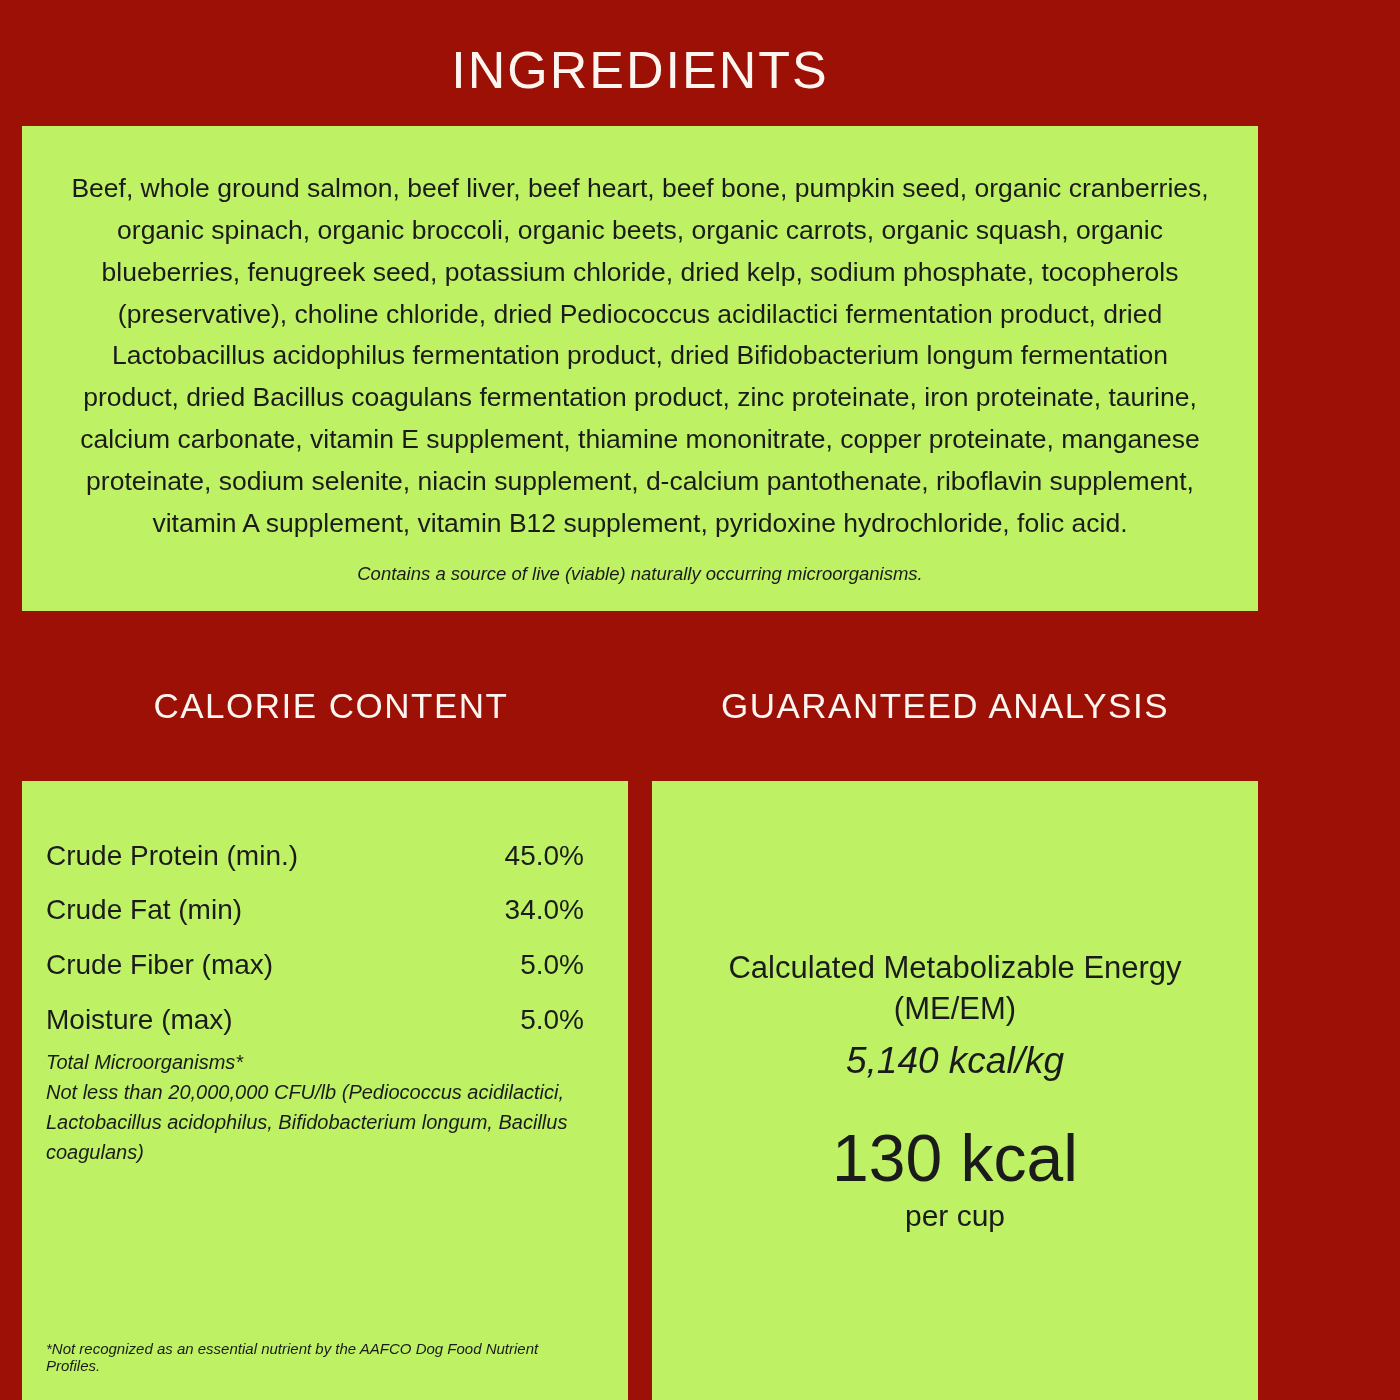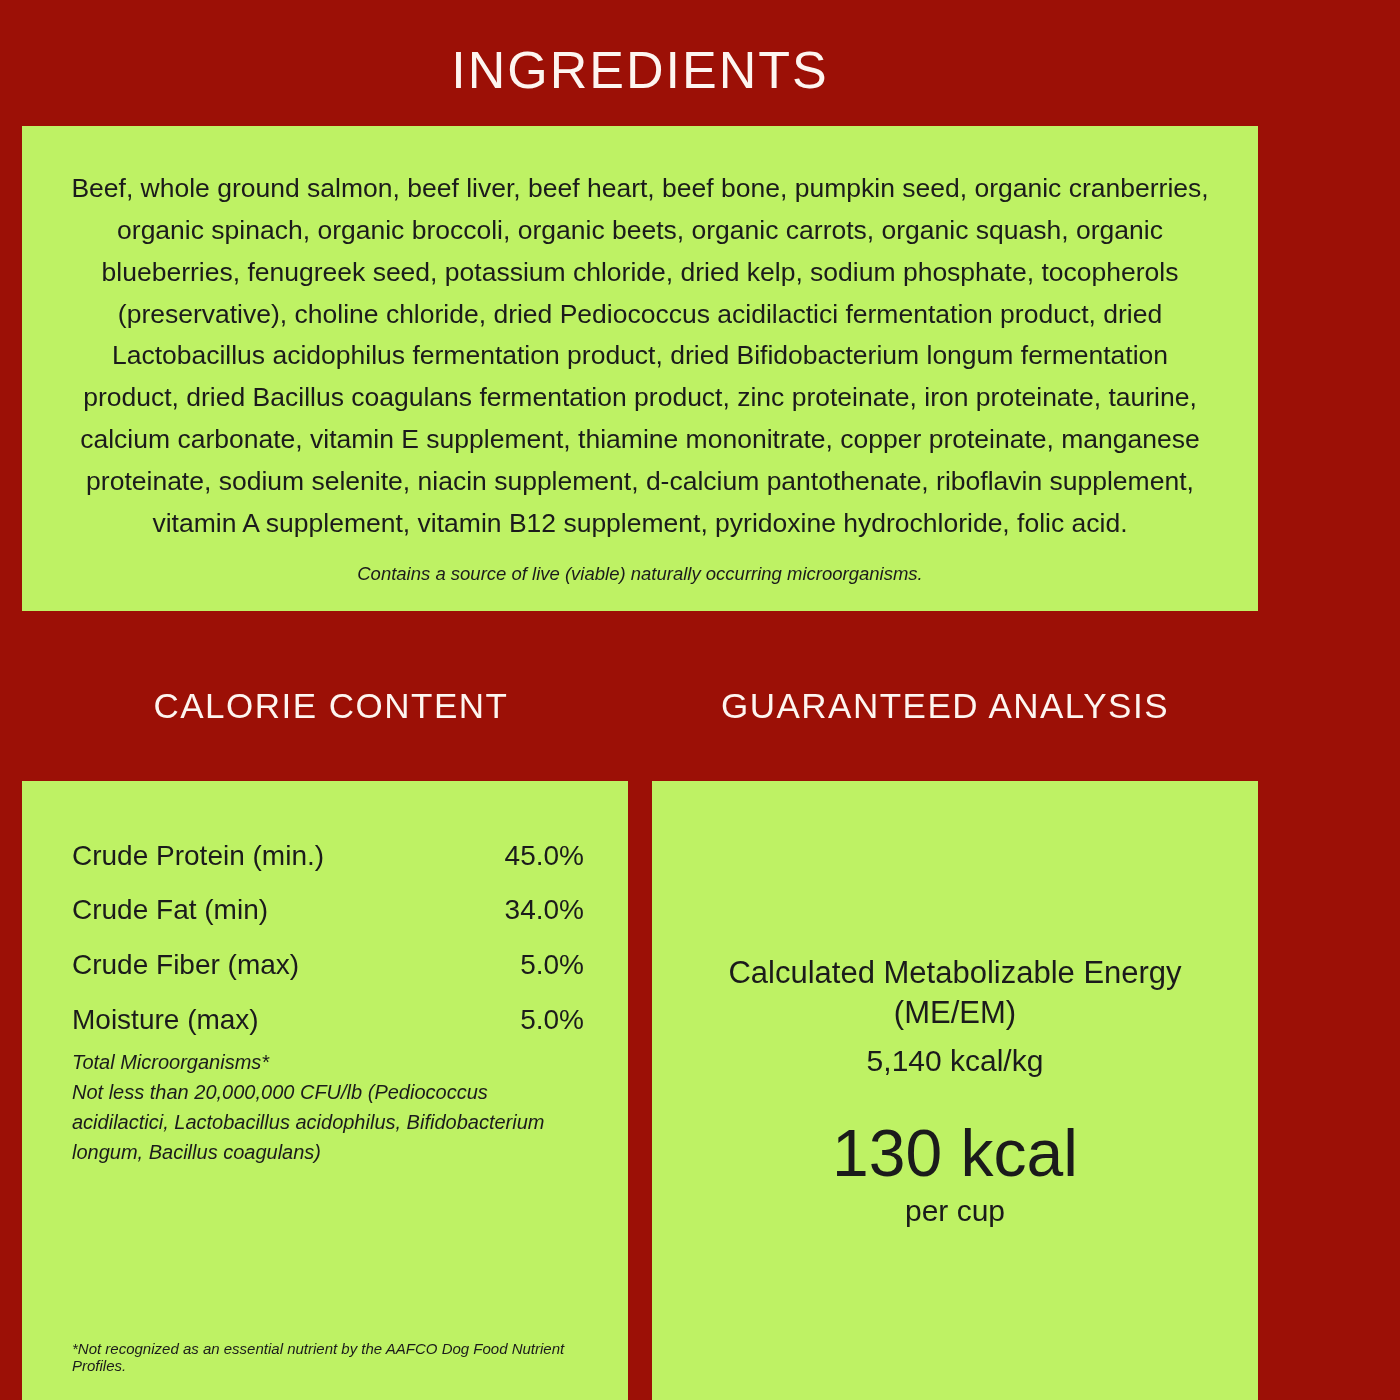--- a/index.html
+++ b/index.html
@@ -74,21 +74,21 @@
     gap: 24px;
     margin-top: 26px;
     flex: 1;
   }
   .col {
     flex: 1;
     display: flex;
   }
   #guaranteed-card {
     width: 100%;
-    padding: 48px 44px 26px 50px;
+    padding: 48px 44px 26px 24px;
     display: flex;
     flex-direction: column;
   }
   .ga-row {
     display: flex;
     justify-content: space-between;
     align-items: baseline;
     font-size: 28px;
     line-height: 1.95;
     color: #1b1b1b;
@@ -117,24 +117,25 @@
     justify-content: center;
     text-align: center;
   }
   #calorie-me-label {
     font-size: 31px;
     line-height: 1.3;
     color: #1b1b1b;
     max-width: 480px;
   }
   #calorie-kcalkg {
-    font-size: 30px;
+    font-size: 37px;
     line-height: 1.4;
     margin-top: 6px;
     color: #1b1b1b;
+    font-style: italic;
   }
   #calorie-big {
     font-size: 66px;
     line-height: 1.15;
     margin-top: 34px;
     color: #1b1b1b;
   }
   #calorie-percup {
     font-size: 30px;
     margin-top: 2px;

